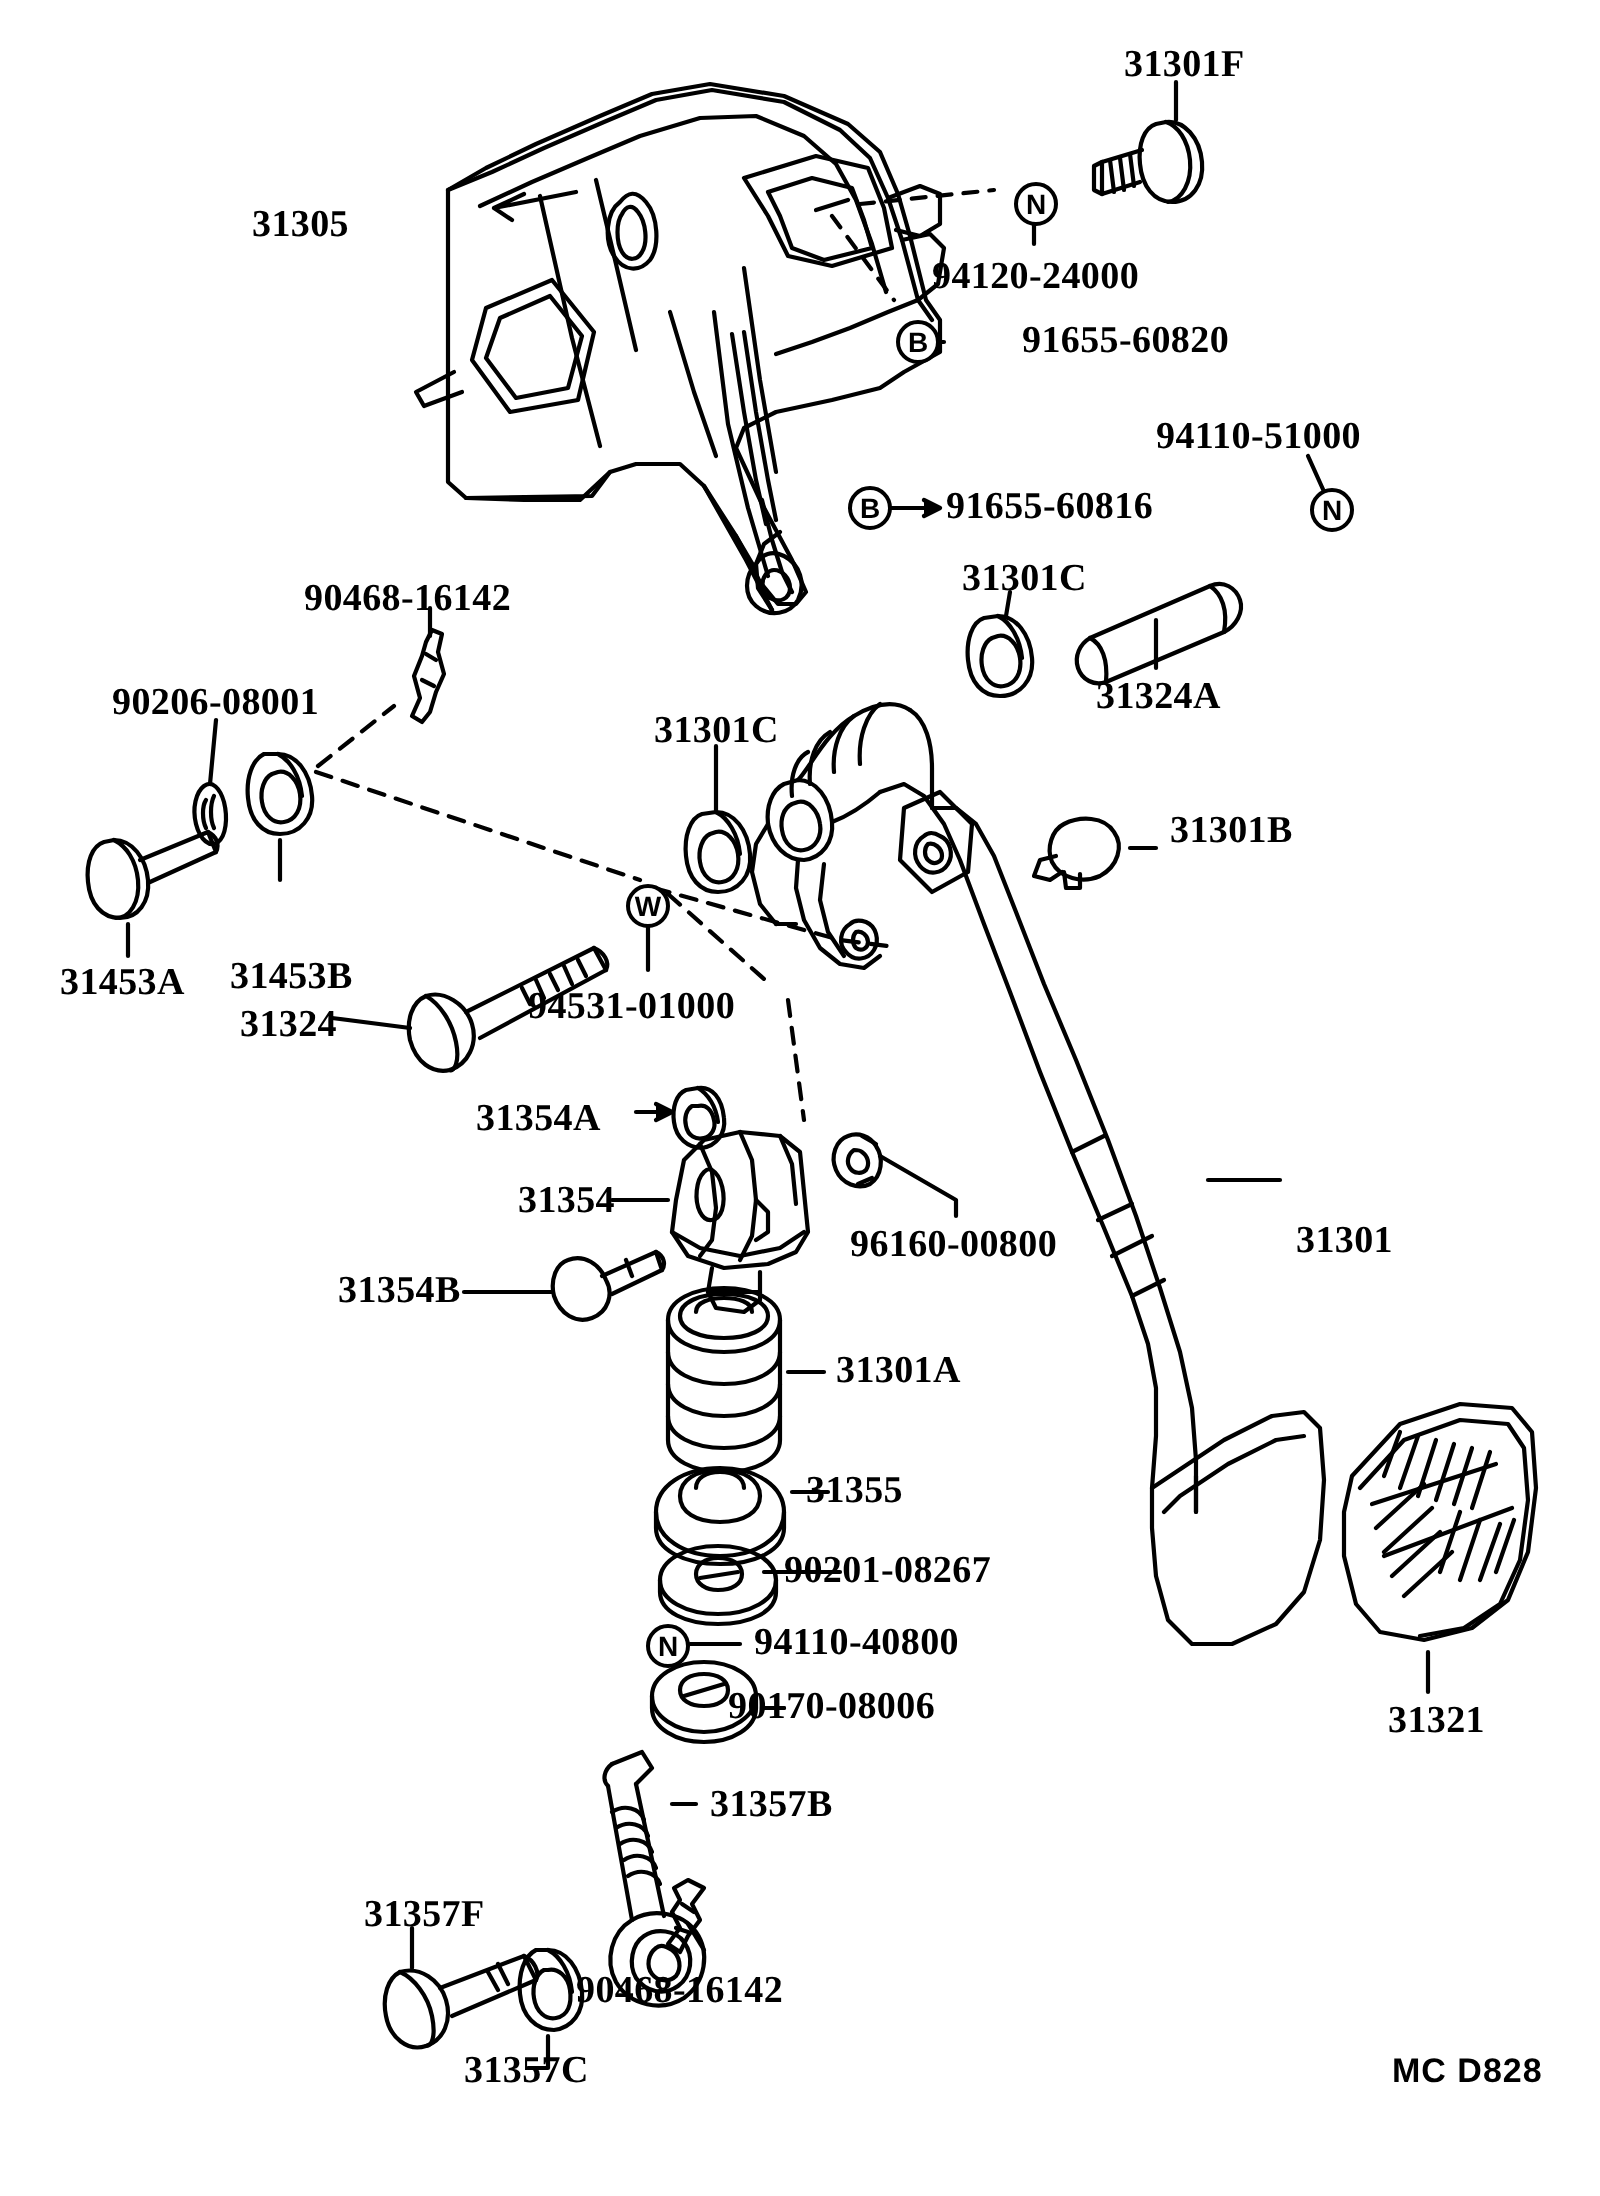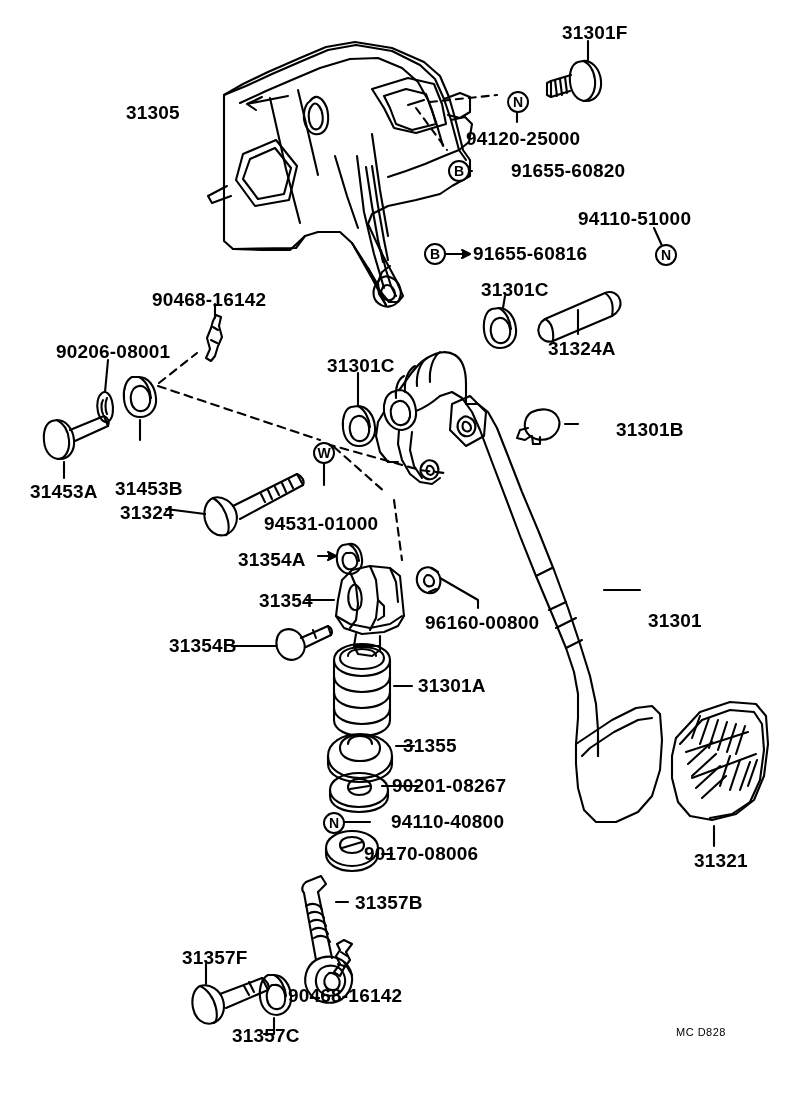--- a/index.html
+++ b/index.html
@@ -6,32 +6,32 @@
   html,body{margin:0;padding:0;background:#ffffff;}
   body{
     width:800px;height:1098px;position:relative;overflow:hidden;
     font-family:"Liberation Sans","DejaVu Sans",sans-serif;
     color:#000;
   }
   #sheet{position:absolute;inset:0;width:800px;height:1098px;}
   svg.art{position:absolute;left:0;top:0;width:800px;height:1098px;}
   .lbl{
     position:absolute;
-    font-family:Liberation Sans, sans-serif;
+    font-family:Liberation Serif, serif;
     font-weight:700;
     font-size:19px;
     letter-spacing:0.2px;
     white-space:nowrap;
     color:#000;
     line-height:1;
   }
   .foot{
     position:absolute;
     font-family:"Liberation Sans","DejaVu Sans",sans-serif;
-    font-weight:400;font-size:11px;letter-spacing:0.5px;white-space:nowrap;
+    font-weight:700;font-size:17px;letter-spacing:0.5px;white-space:nowrap;margin-left:20px;
   }
   
   .badge{
     position:absolute;
     width:22px;height:22px;border:2.2px solid #000;border-radius:50%;
     box-sizing:border-box;
     font-family:"Liberation Sans","DejaVu Sans",sans-serif;
     font-weight:700;font-size:14px;
     display:flex;align-items:center;justify-content:center;
     background:#fff;line-height:1;
@@ -428,43 +428,43 @@
                  L340 976 L334 972 L340 964 L336 956 L340 950 Z"></path>
         <path d="M341 952 L347 956 M338 964 L344 966"></path>
       </g>
       <path d="M344 962 L352 975"></path>
 
     </g>
   </svg>
 
   <div class="lbl" style="left:126px;top:103px;">31305</div>
   <div class="lbl" style="left:562px;top:23px;">31301F</div>
-  <div class="lbl" style="left:466px;top:129px;">94120-25000</div>
+  <div class="lbl" style="left:466px;top:129px;">94120-24000</div>
   <div class="lbl" style="left:488px;top:161px;margin-left:23px;">91655-60820</div>
   <div class="lbl" style="left:578px;top:209px;">94110-51000</div>
   <div class="lbl" style="left:473px;top:244px;">91655-60816</div>
   <div class="lbl" style="left:481px;top:280px;">31301C</div>
   <div class="lbl" style="left:548px;top:339px;">31324A</div>
   <div class="lbl" style="left:152px;top:290px;">90468-16142</div>
   <div class="lbl" style="left:56px;top:342px;">90206-08001</div>
   <div class="lbl" style="left:327px;top:356px;">31301C</div>
   <div class="lbl" style="left:115px;top:457px;margin-top:22px;">31453B</div>
-  <div class="lbl" style="left:585px;top:420px;margin-left:31px;">31301B</div>
+  <div class="lbl" style="left:585px;top:406px;">31301B</div>
   <div class="lbl" style="left:30px;top:482px;">31453A</div>
   <div class="lbl" style="left:120px;top:503px;">31324</div>
-  <div class="lbl" style="left:264px;top:494px;margin-top:20px;">94531-01000</div>
+  <div class="lbl" style="left:264px;top:494px;">94531-01000</div>
   <div class="lbl" style="left:238px;top:550px;">31354A</div>
   <div class="lbl" style="left:259px;top:591px;">31354</div>
   <div class="lbl" style="left:425px;top:613px;">96160-00800</div>
   <div class="lbl" style="left:169px;top:636px;">31354B</div>
   <div class="lbl" style="left:648px;top:580px;margin-top:31px;">31301</div>
   <div class="lbl" style="left:418px;top:676px;">31301A</div>
   <div class="lbl" style="left:403px;top:736px;">31355</div>
   <div class="lbl" style="left:392px;top:776px;">90201-08267</div>
-  <div class="lbl" style="left:377px;top:812px;margin-left:14px;">94110-40800</div>
+  <div class="lbl" style="left:377px;top:812px;">94110-40800</div>
   <div class="lbl" style="left:364px;top:844px;">90170-08006</div>
   <div class="lbl" style="left:355px;top:893px;">31357B</div>
   <div class="lbl" style="left:678px;top:851px;margin-left:16px;">31321</div>
   <div class="lbl" style="left:182px;top:948px;">31357F</div>
   <div class="lbl" style="left:288px;top:986px;">90468-16142</div>
   <div class="lbl" style="left:232px;top:1026px;">31357C</div>
 
   <div class="badge" style="left:507px;top:91px;">N</div>
   <div class="badge" style="left:448px;top:160px;">B</div>
   <div class="badge" style="left:424px;top:243px;">B</div>

